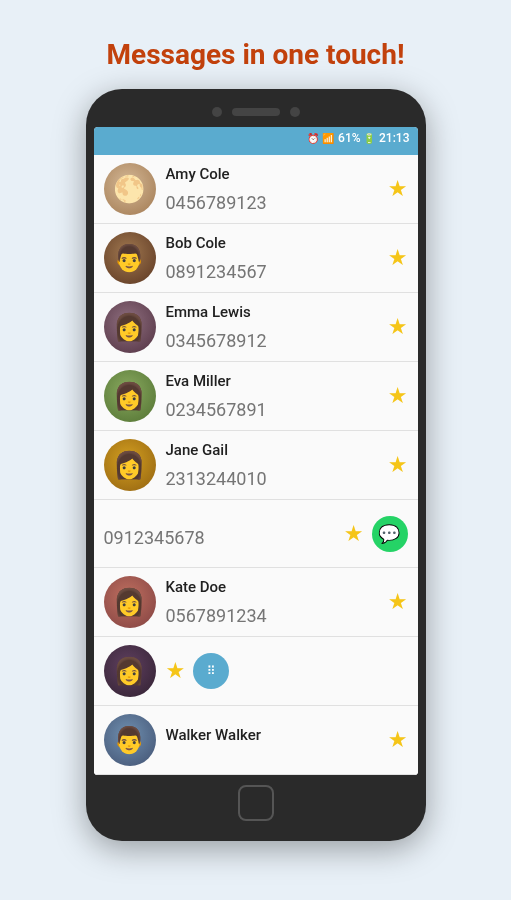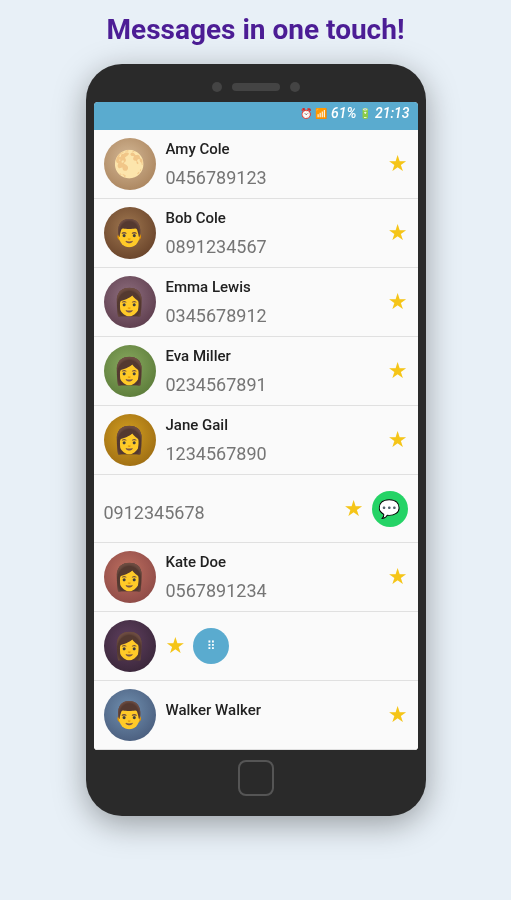--- a/index.html
+++ b/index.html
@@ -10,23 +10,23 @@
       align-items: center;
       justify-content: flex-start;
       min-height: 900px;
       width: 511px;
       font-family: 'Roboto', Arial, sans-serif;
       overflow: hidden;
     }
     .headline {
       font-size: 28px;
       font-weight: bold;
-      color: #4c1d95;
+      color: #c2410c;
       text-align: center;
-      padding: 13px 30px 18px;
+      padding: 38px 30px 18px;
     }
     .phone-wrapper {
       width: 340px;
       background: #2a2a2a;
       border-radius: 36px;
       padding: 14px 8px 18px;
       box-shadow: 0 8px 32px rgba(0,0,0,0.35);
       position: relative;
     }
     .phone-top-bar {
@@ -59,24 +59,23 @@
       padding: 3px 8px;
       gap: 4px;
       height: 22px;
     }
     .status-icons {
       display: flex;
       align-items: center;
       gap: 3px;
     }
     .status-text {
-      font-size: 14px;
+      font-size: 12px;
       color: white;
       font-weight: 500;
-      font-style: italic;
     }
     .contact-list {
       background: #f5f5f5;
     }
     .contact-item {
       display: flex;
       align-items: center;
       padding: 8px 10px;
       border-bottom: 1px solid #e0e0e0;
       background: #fafafa;
@@ -239,21 +238,21 @@
       <span class="star-icon">★</span>
     </div>
   </div>
         <div class="contact-item">
 
       <div class="avatar" style="background: radial-gradient(circle at 45% 40%, #d4a020, #906010); font-size:26px; letter-spacing:0;">
         👩
       </div>
     <div class="contact-info">
       <div class="contact-name">Jane Gail</div>
-      <div class="contact-phone">1234567890</div>
+      <div class="contact-phone">2313244010</div>
     </div>
     <div class="contact-actions">
       <span class="star-icon">★</span>
     </div>
   </div>
         <div class="contact-item">
 
     <div class="contact-info">
       <div class="contact-phone">0912345678</div>
     </div>

